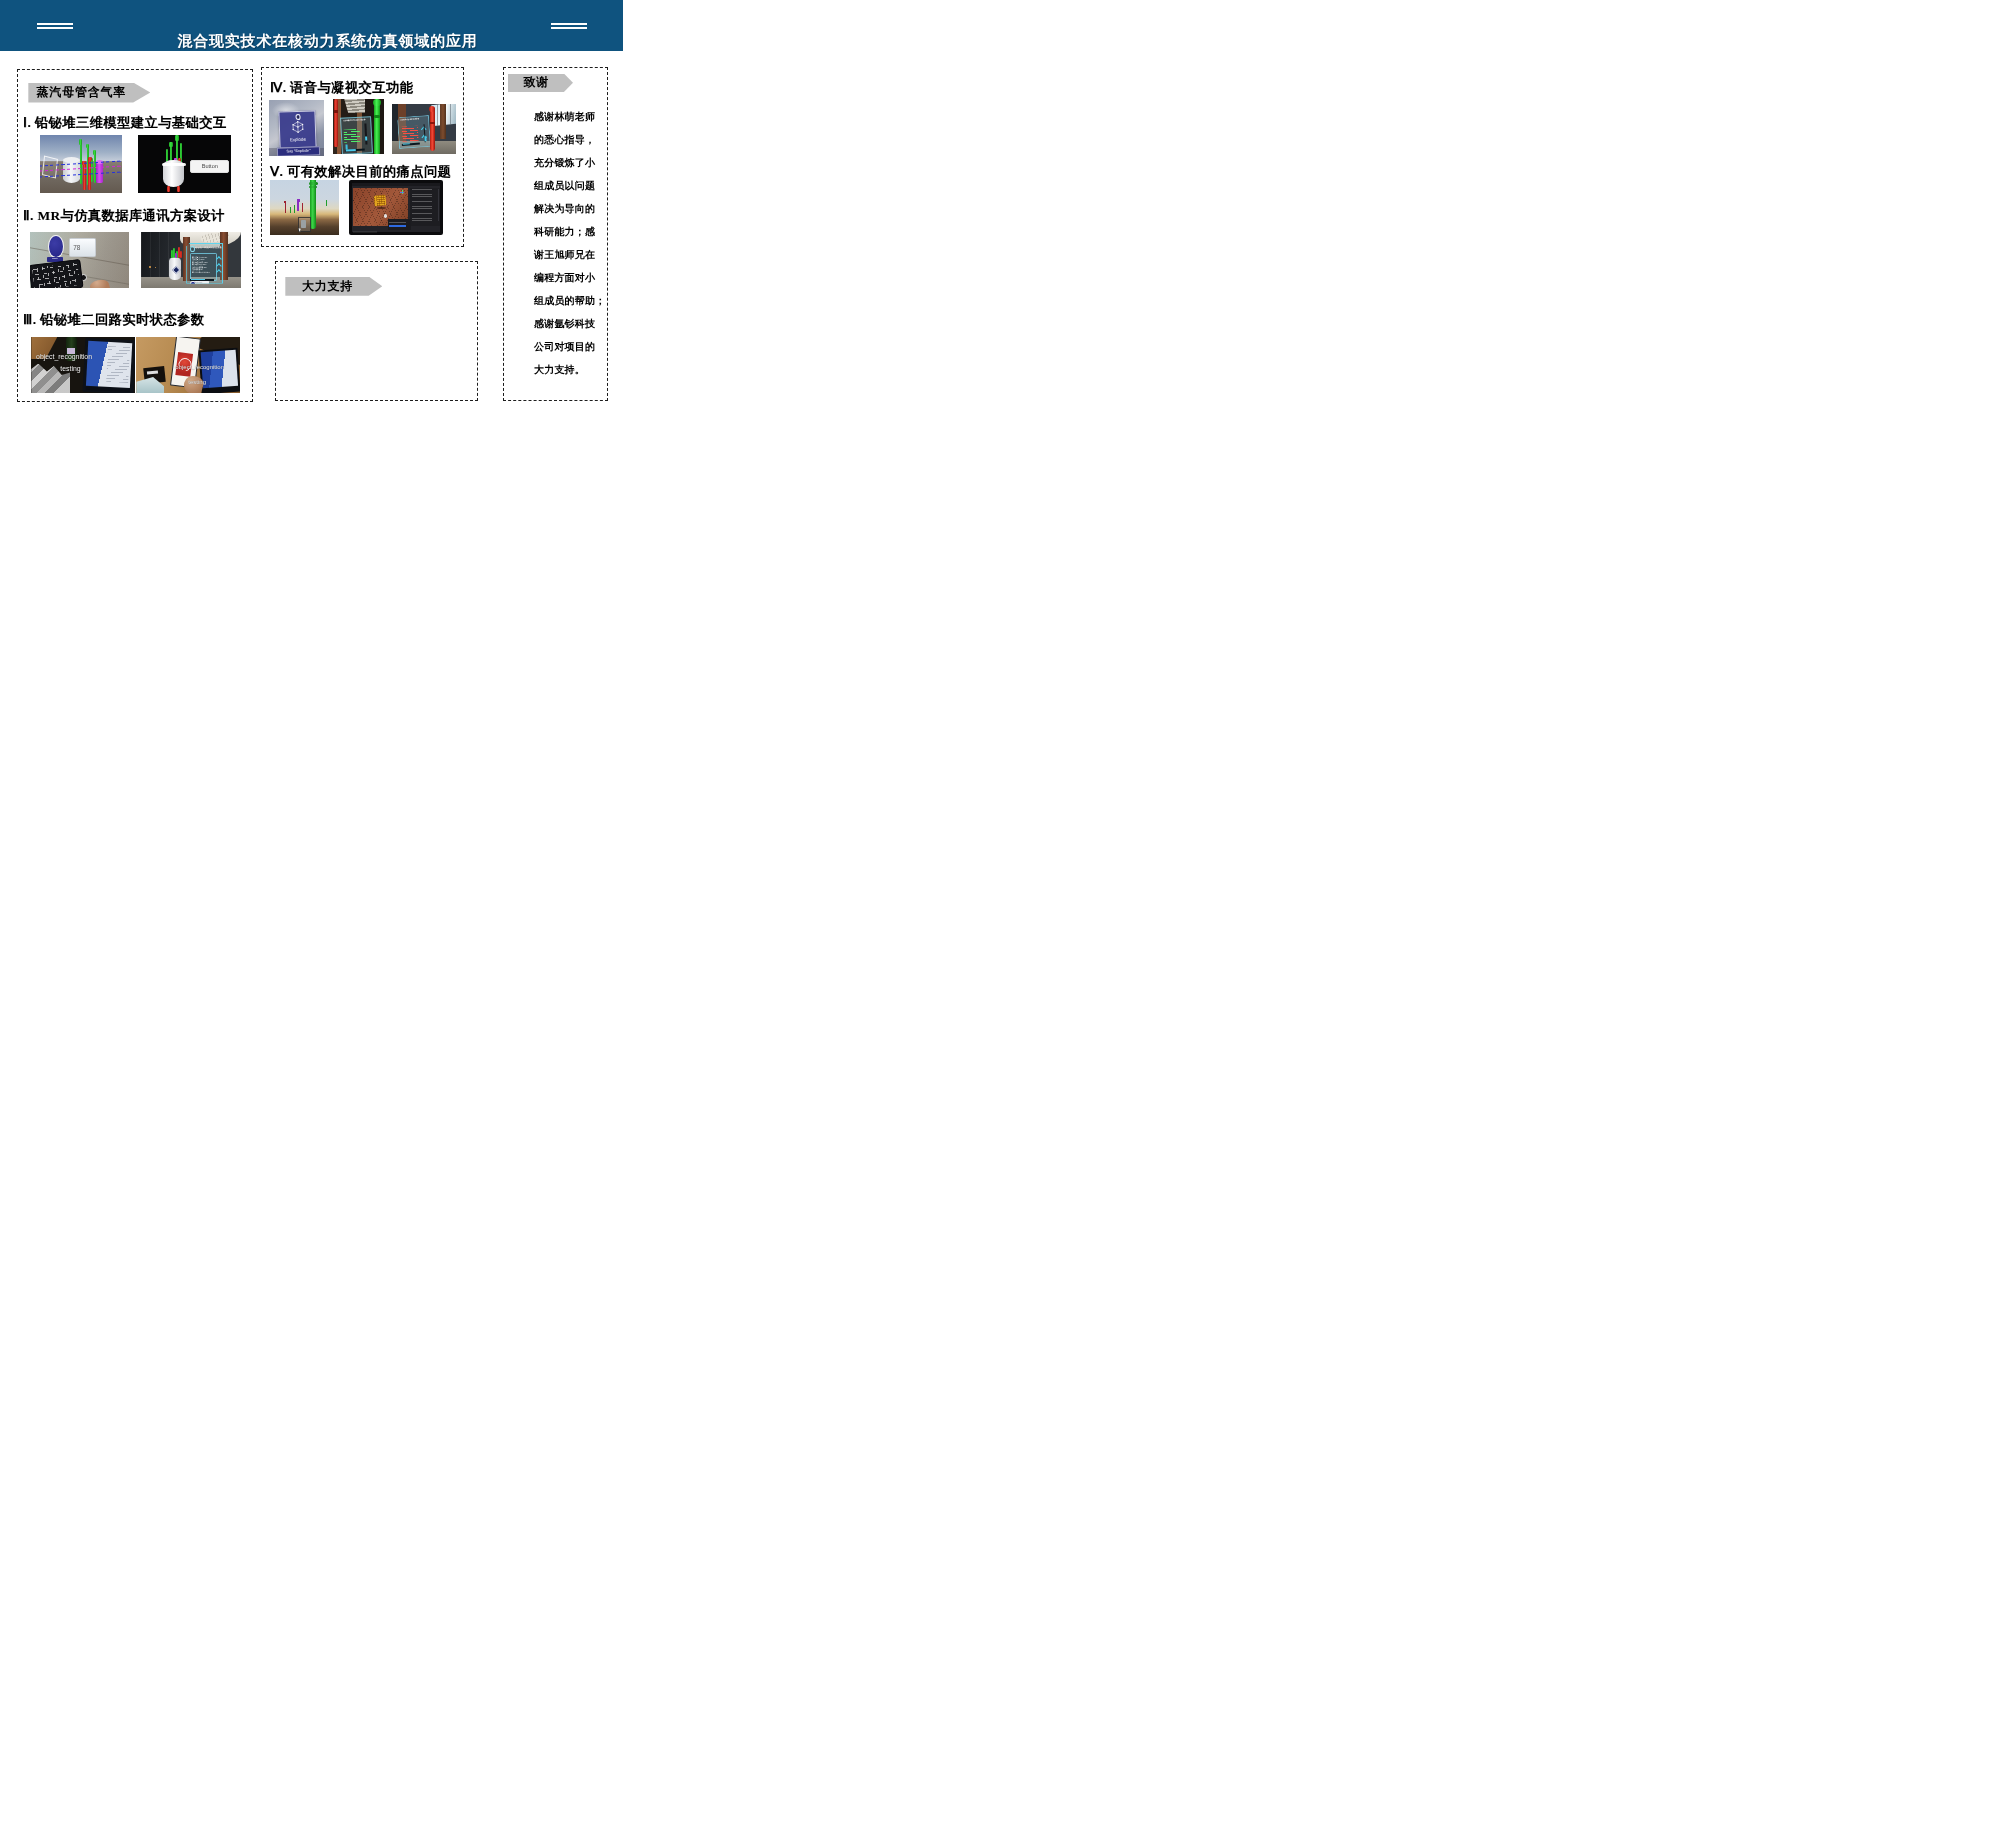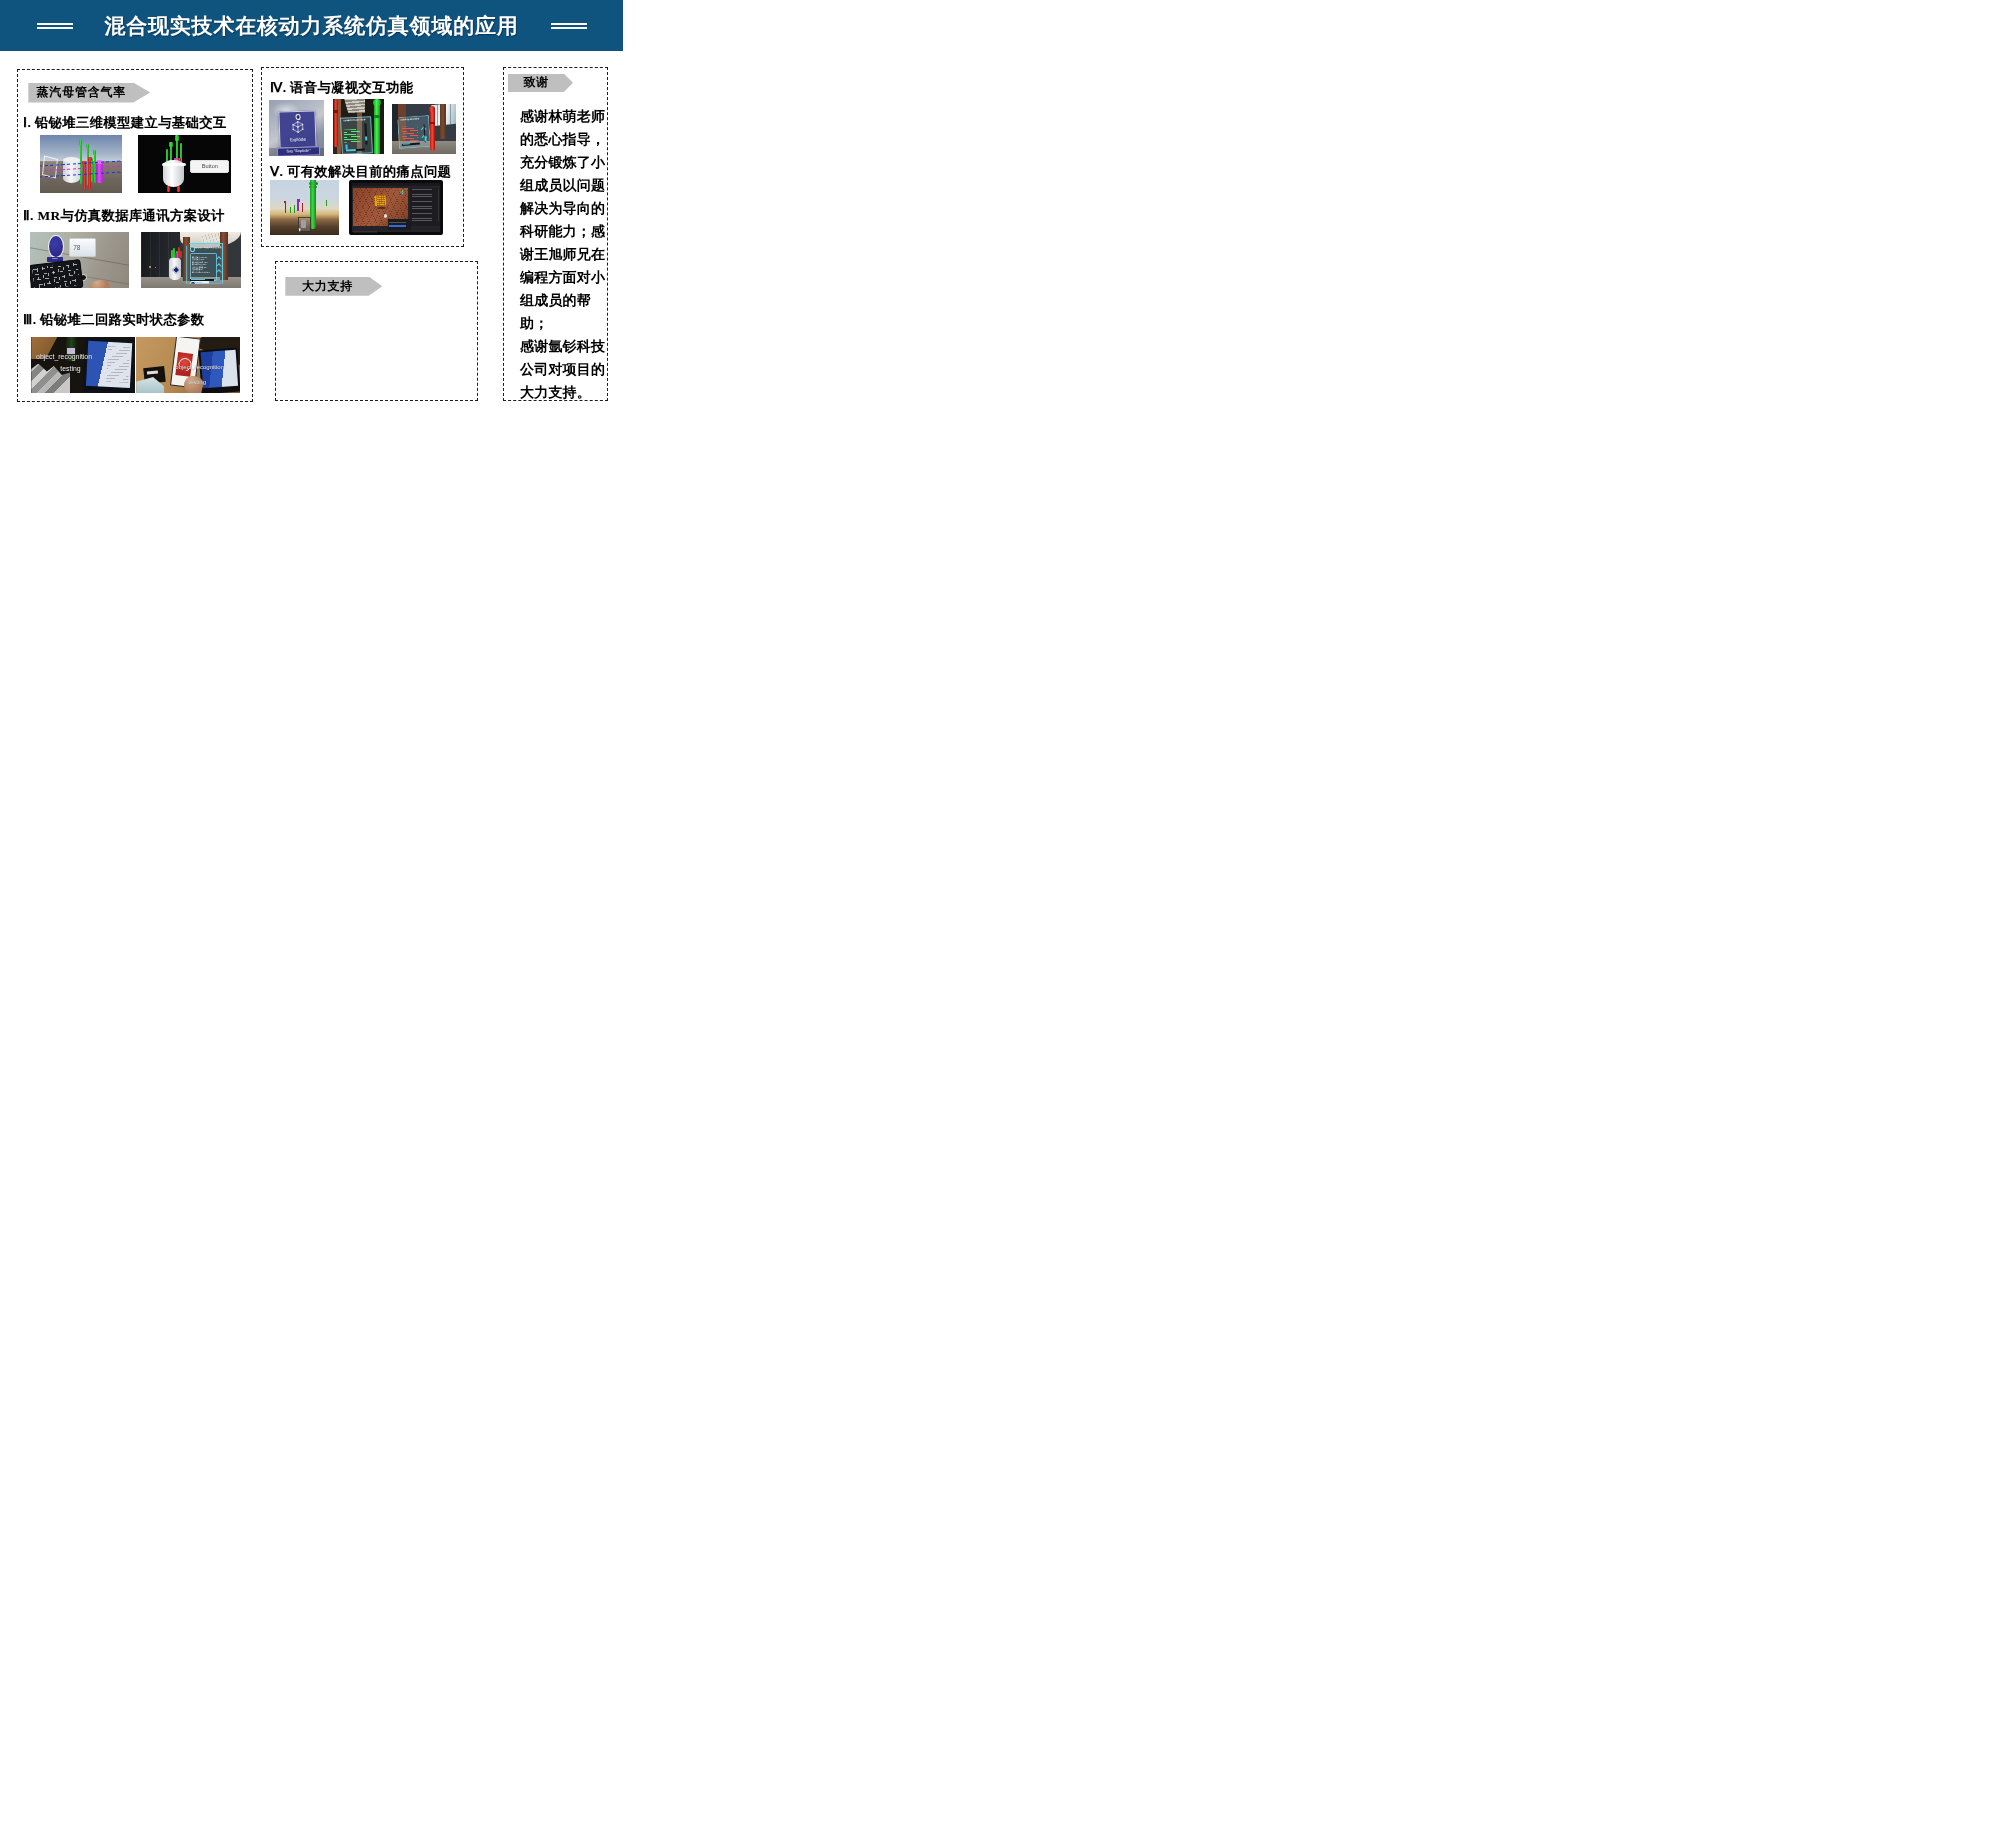--- a/index.html
+++ b/index.html
@@ -1,22 +1,22 @@
 <!DOCTYPE html>
 <html style="font-size:6.4px"><head>
 <meta charset="utf-8">
 <style>
   html,body{margin:0;padding:0;background:#fff;}
   .poster{position:relative;width:623px;height:415px;background:#ffffff;overflow:hidden;
           font-family:"Liberation Serif",serif;}
   
   .topbar{position:absolute;left:0;top:0;width:623px;height:51px;background:#0f537f;}
-  .title{position:absolute;left:0;top:0;width:100%;height:51px;margin:0;display:flex;
+  .title{position:absolute;left:0;top:0;width:100%;height:51px;margin:16px;display:flex;
          align-items:center;justify-content:center;color:#ffffff;
-         font-family:"Liberation Sans",sans-serif;font-weight:900;font-size:21px;
+         font-family:"Liberation Sans",sans-serif;font-weight:900;font-size:15px;
          letter-spacing:0.8px;text-shadow:0.8px 0.8px 1.2px rgba(0,0,0,.35);}
   .eq{position:absolute;width:36px;height:6px;}
   .eq .bar{position:absolute;left:0;width:36px;height:2px;background:#ffffff;}
   .eq .bar:nth-child(2){top:3.6px;}
   
   .dbox{position:absolute;border:1px dashed #1c1c1c;background:#ffffff;box-sizing:border-box;}
   
   .tag{position:absolute;background:#bfbfbf;display:flex;align-items:center;justify-content:center;
        clip-path:polygon(0 0,86% 0,100% 50%,86% 100%,0 100%);
        font-weight:700;color:#000;font-size:12px;letter-spacing:0.8px;}
@@ -331,21 +331,21 @@
   <section class="dbox" style="left:275px;top:261px;width:203px;height:140px;">
     <div class="tag" style="left:9.3px;top:14.5px;width:97px;height:19.3px;">
       <span>大力支持</span>
     </div>
   </section>
 
   <section class="dbox" style="left:503px;top:67px;width:105px;height:334px;">
     <div class="tag" style="left:4px;top:5.6px;width:65px;height:18.5px;">
       <span>致谢</span>
     </div>
-    <div class="body-text" style="left:16px;top:37px;width:87px;font-size:14px;line-height:23px;font-weight:700;letter-spacing:0.2px;">感谢林萌老师
+    <div class="body-text" style="left:30px;top:37px;width:87px;font-size:10px;line-height:23px;font-weight:700;letter-spacing:0.2px;">感谢林萌老师
 的悉心指导，
 充分锻炼了小
 组成员以问题
 解决为导向的
 科研能力；感
 谢王旭师兄在
 编程方面对小
 组成员的帮助；
 感谢氩钐科技
 公司对项目的

